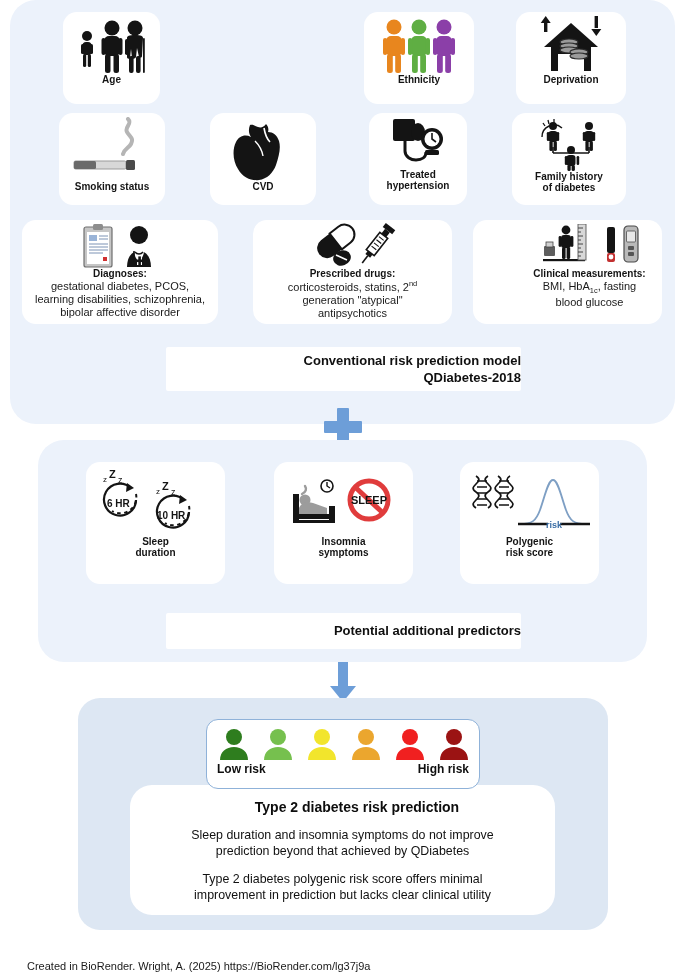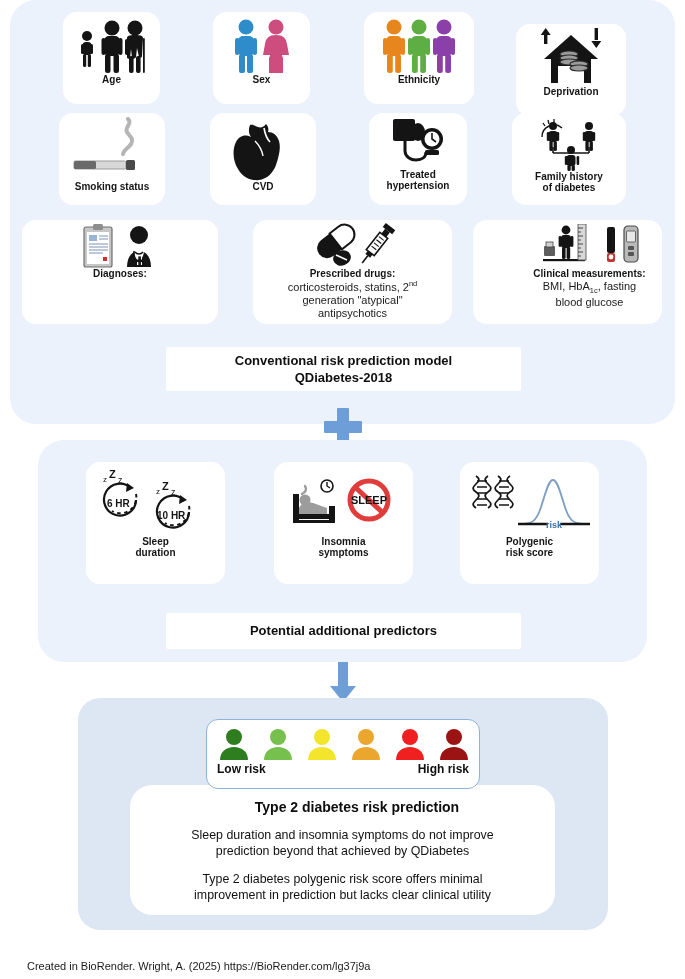--- a/index.html
+++ b/index.html
@@ -37,35 +37,35 @@
   }
   .card-sub {
     font-size: 11px; color: #1a1a1a; text-align: center; line-height: 1.18;
     margin-top: 1px;
   }
 
   
   .c-age       { left: 63px;  top: 12px;  width: 97px;  height: 92px; }
   .c-sex       { left: 213px; top: 12px;  width: 97px;  height: 92px; }
   .c-ethnicity { left: 364px; top: 12px;  width: 110px; height: 92px; }
-  .c-depriv    { left: 516px; top: 24px;  width: 110px; height: 92px; }
+  .c-depriv    { left: 516px; top: 12px;  width: 110px; height: 92px; }
   
   .c-smoking   { left: 59px;  top: 113px; width: 106px; height: 92px; }
   .c-cvd       { left: 210px; top: 113px; width: 106px; height: 92px; }
   .c-htn       { left: 369px; top: 113px; width: 98px;  height: 92px; }
   .c-family    { left: 512px; top: 113px; width: 114px; height: 92px; }
   
   .c-diag      { left: 22px;  top: 220px; width: 196px; height: 104px; }
   .c-drugs     { left: 253px; top: 220px; width: 199px; height: 104px; }
   .c-clin      { left: 473px; top: 220px; width: 189px; height: 104px; padding-left: 44px; }
 
   
   .banner {
     position: absolute; background: #ffffff; border-radius: 2px;
-    display: flex; flex-direction: column; align-items: center; justify-content: center;
+    display: flex; flex-direction: column; align-items: flex-end; justify-content: center;
   }
   .b-conventional { left: 166px; top: 347px; width: 355px; height: 44px; }
   .b-potential    { left: 166px; top: 613px; width: 355px; height: 36px; }
   .banner-line { font-weight: bold; font-size: 13px; color: #0f0f0f; line-height: 1.32; }
 
   
   .c-sleep   { left: 86px;  top: 462px; width: 139px; height: 122px; }
   .c-insom   { left: 274px; top: 462px; width: 139px; height: 122px; }
   .c-poly    { left: 460px; top: 462px; width: 139px; height: 122px; }
 
@@ -143,41 +143,20 @@
           <rect x="49" y="21" width="3.6" height="16" rx="1.8"></rect>
           <rect x="53" y="38" width="4.6" height="17" rx="2"></rect>
             <rect x="60" y="38" width="4.6" height="17" rx="2"></rect>
           <rect x="67" y="20" width="1.8" height="35" rx="0.9"></rect>
         </g>
       </svg>
     </div>
     <div class="card-title">Age</div>
   </div>
 
-  <div class="card c-sex">
-    <div class="card-icon" style="height:62px;padding-top:6px">
-      <svg width="62" height="56" viewBox="0 0 62 56">
-        <g fill="#2f8ccb">
-          <circle cx="15" cy="9" r="7.5"></circle>
-            <rect x="7" y="18" width="16" height="20" rx="5"></rect>
-          <rect x="4" y="20" width="4.4" height="17" rx="2.2"></rect>
-            <rect x="21.6" y="20" width="4.4" height="17" rx="2.2"></rect>
-          <rect x="8" y="36" width="6" height="19" rx="2.6"></rect>
-            <rect x="16" y="36" width="6" height="19" rx="2.6"></rect>
-        </g>
-        <g fill="#cd4d7e">
-          <circle cx="45" cy="9" r="7.5"></circle>
-          <path d="M45 17c-7 0-10 3-11 9l-2 11h7l-1 18h14l-1-18h7l-2-11c-1-6-4-9-11-9z"></path>
-          <rect x="38" y="38" width="5.5" height="17" rx="2.4"></rect>
-            <rect x="46.5" y="38" width="5.5" height="17" rx="2.4"></rect>
-        </g>
-      </svg>
-    </div>
-    <div class="card-title">Sex</div>
-  </div>
 
   <div class="card c-ethnicity">
     <div class="card-icon" style="height:62px;padding-top:6px">
       <svg width="76" height="56" viewBox="0 0 76 56">
         <g fill="#e8861e">
           <circle cx="13" cy="9" r="7.5"></circle>
             <rect x="5" y="18" width="16" height="20" rx="5"></rect>
           <rect x="2" y="20" width="4.2" height="17" rx="2.1"></rect>
             <rect x="19.8" y="20" width="4.2" height="17" rx="2.1"></rect>
           <rect x="6" y="36" width="5.8" height="19" rx="2.5"></rect>
@@ -318,20 +297,25 @@
         <path d="M62 26c0 8 5 12 5 12s5-4 5-12z" fill="#ffffff"></path>
         <path d="M63 28a5 5 0 0 0 8 0" fill="none" stroke="#141414" stroke-width="1.4"></path>
         <path d="M62 27v8a5 5 0 0 0 9 2" fill="none" stroke="#141414" stroke-width="1.6"></path>
         <circle cx="73" cy="34" r="2.6" fill="#141414"></circle>
         <rect x="65" y="32" width="5" height="9" fill="#ffffff"></rect>
         <rect x="63" y="35.5" width="9" height="2.6" fill="#141414"></rect>
         <rect x="66.3" y="32.4" width="2.6" height="9" fill="#141414"></rect>
       </svg>
     </div>
     <div class="card-title">Diagnoses:</div>
+    <div class="card-sub">
+      <span>gestational diabetes, PCOS,</span><br>
+      <span>learning disabilities, schizophrenia,</span><br>
+      <span>bipolar affective disorder</span>
+    </div>
   </div>
 
   <div class="card c-drugs">
     <div class="card-icon" style="height:48px;padding-top:2px">
       <svg width="96" height="46" viewBox="0 0 96 46">
         <g transform="rotate(-38 30 20)">
           <rect x="10" y="10" width="42" height="20" rx="10" fill="#141414"></rect>
           <path d="M31 10h11a10 10 0 0 1 0 20H31z" fill="#ffffff" stroke="#141414" stroke-width="2"></path>
         </g>
         <ellipse cx="37" cy="36" rx="9" ry="7.5" fill="#141414" transform="rotate(-20 37 36)"></ellipse>

